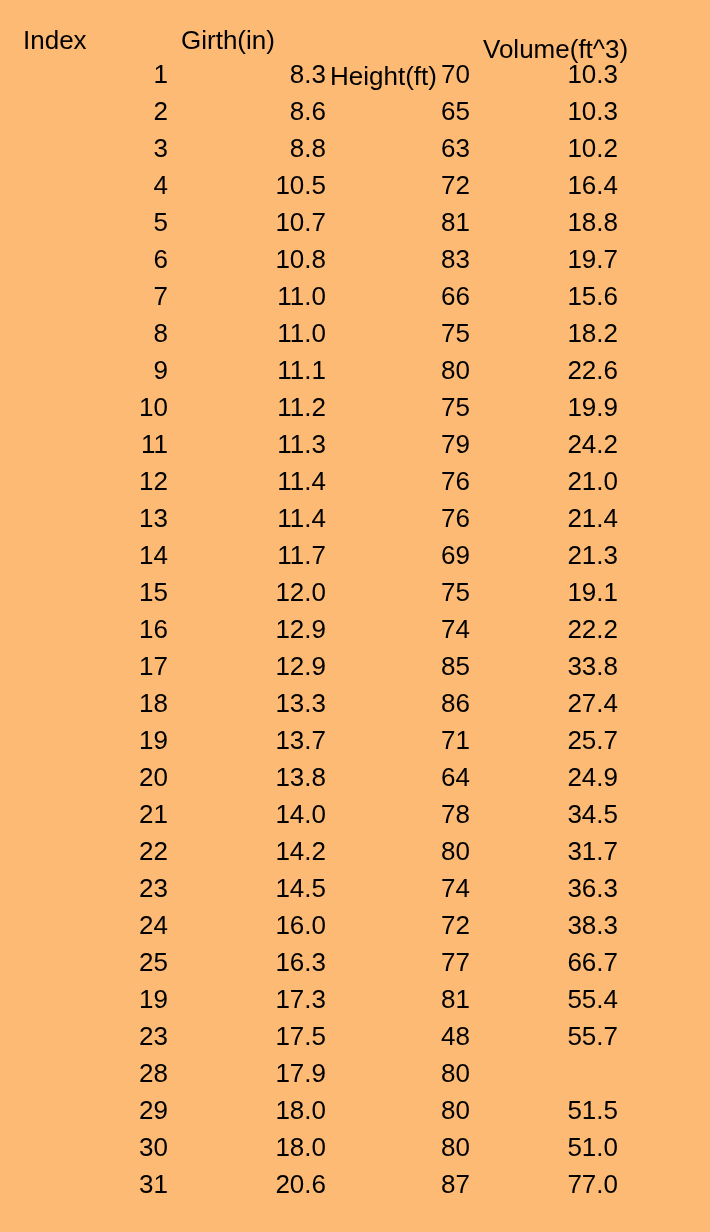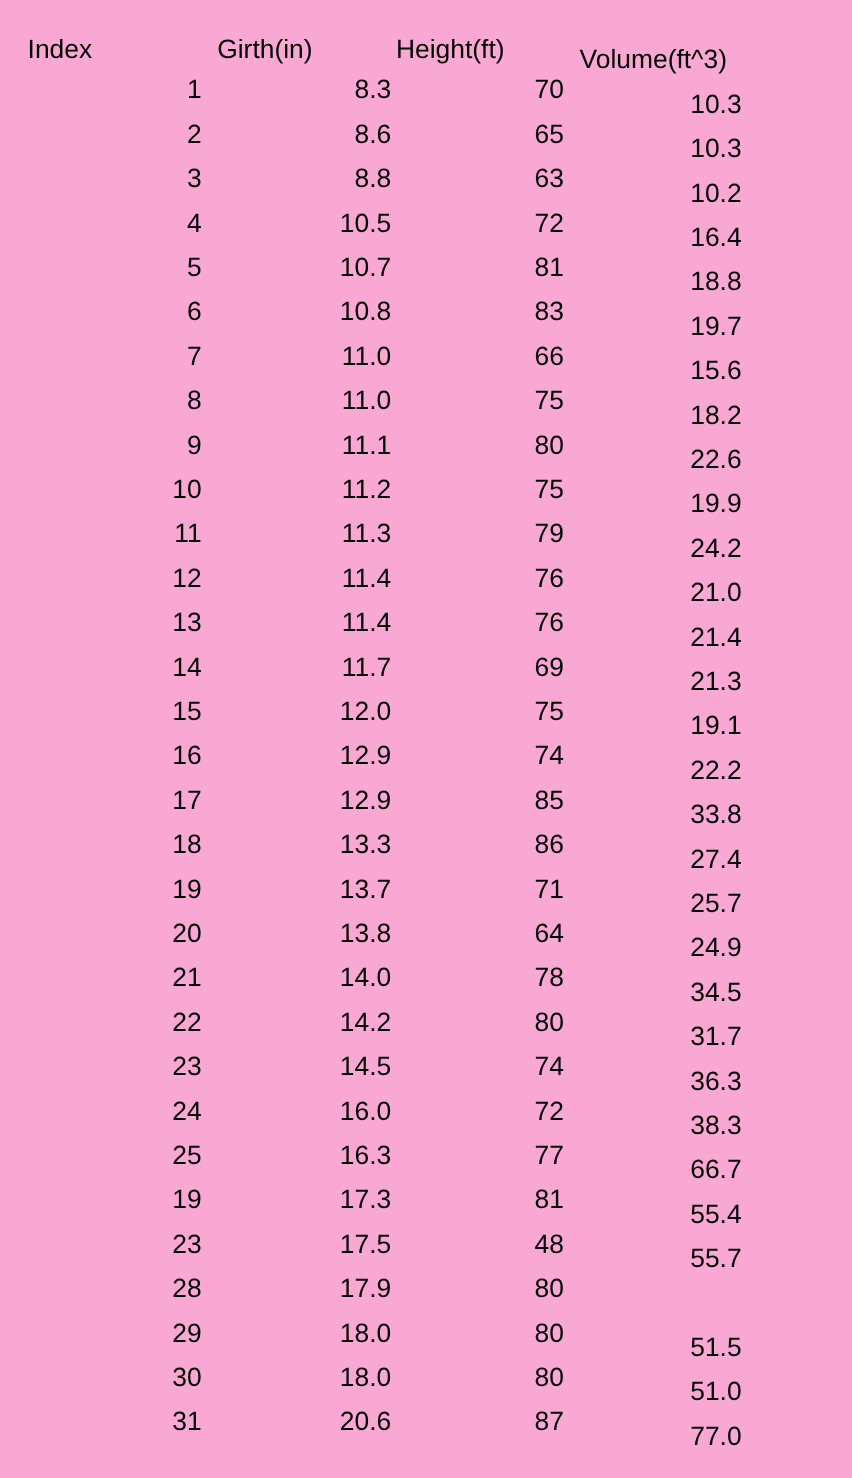--- a/index.html
+++ b/index.html
@@ -1,46 +1,46 @@
 <!DOCTYPE html>
 <html><head>
 <meta charset="utf-8">
 <style>
   html, body { margin: 0; padding: 0; background: #ffffff; }
   .page {
     position: relative;
     width: 710px;
     height: 1232px;
-    background: #f9a8d4;
+    background: #fdba74;
     color: #000000;
     font-family: "Liberation Sans", sans-serif;
-    font-size: 22px;
+    font-size: 26px;
     line-height: 37px;
     overflow: hidden;
   }
   .hdr {
     position: absolute;
     top: 22px;
     white-space: nowrap;
   }
   #hdr-0 { left: 23px;  }
   #hdr-1 { left: 181px; }
-  #hdr-2 { left: 330px; }
+  #hdr-2 { left: 330px; margin-top: 36px; }
   #hdr-3 { left: 483px; margin-top: 9px; }
   .tbody {
     position: absolute;
     left: 22px;
     top: 56px;
   }
   .trow { display: flex; height: 37px; }
   .trow > div { text-align: right; white-space: nowrap; }
   .c0 { width: 146px; }
   .c1 { width: 158px; }
   .c2 { width: 144px; }
-  .c3 { width: 148px; margin-top: 12px; }
+  .c3 { width: 148px; }
 </style>
 </head>
 <body>
 
 <div class="page">
   <div>
     <span class="hdr" id="hdr-0">Index</span>
     <span class="hdr" id="hdr-1">Girth(in)</span>
     <span class="hdr" id="hdr-2">Height(ft)</span>
     <span class="hdr" id="hdr-3">Volume(ft^3)</span>

